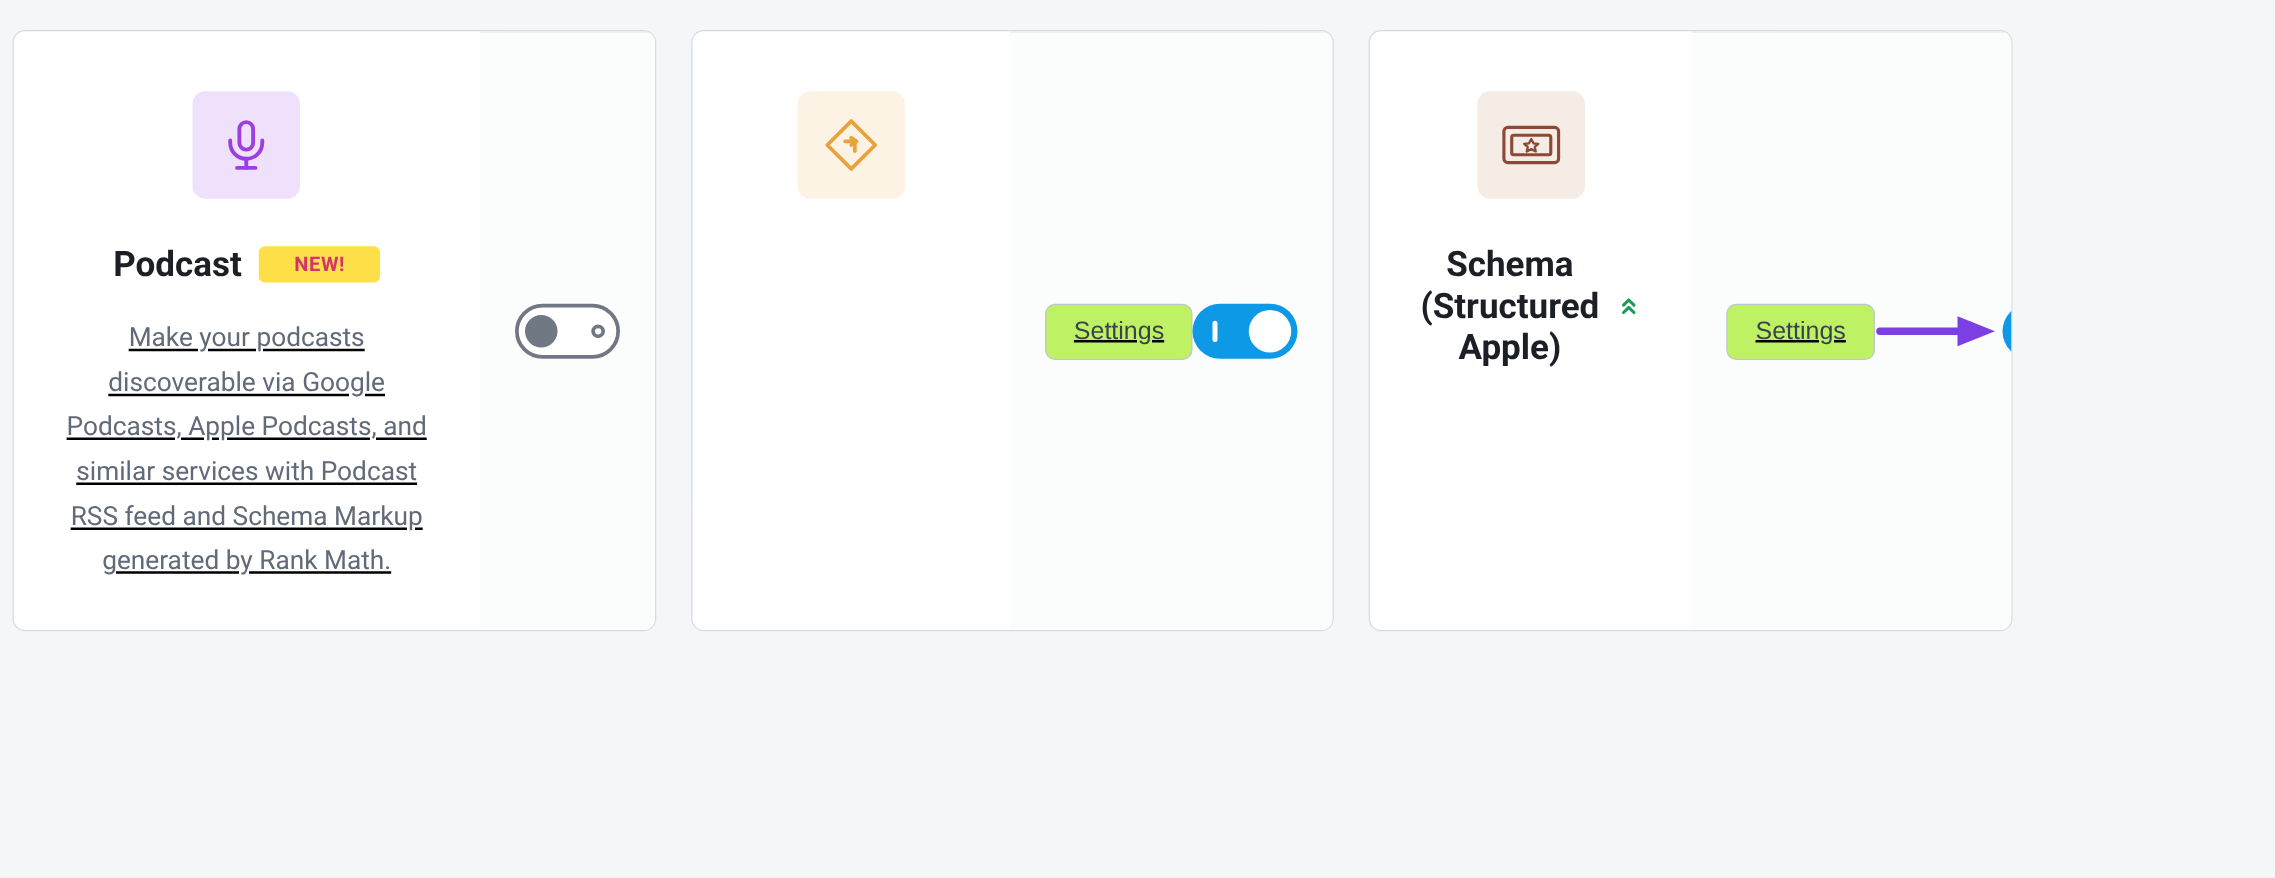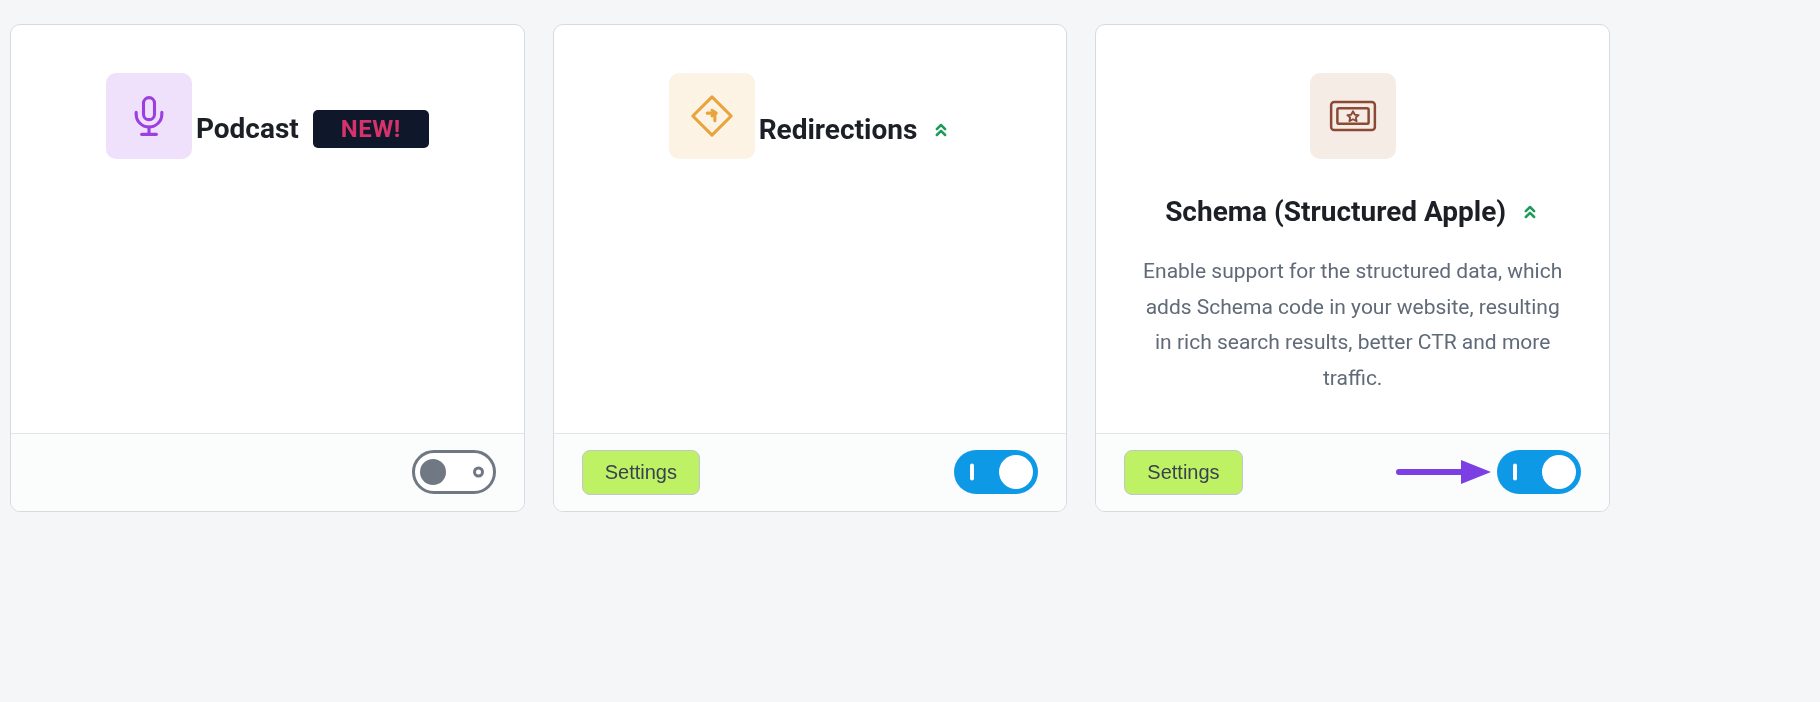--- a/index.html
+++ b/index.html
@@ -13,22 +13,23 @@
       gap: 28px;
       max-width: 1600px;
       margin: 0;
     }
     .card {
       flex: 1;
       background: #fff;
       border: 1px solid #d6dbe0;
       border-radius: 10px;
       display: flex;
-      flex-direction: column;
+      flex-direction: row;
       overflow: hidden;
+      text-decoration: underline;
     }
     .card-body {
       padding: 48px 40px 36px 40px;
       text-align: center;
       flex: 1;
     }
     .icon-tile {
       width: 86px;
       height: 86px;
       border-radius: 10px;
@@ -45,24 +46,24 @@
       align-items: center;
       gap: 14px;
       margin-bottom: 26px;
     }
     .card-title {
       font-size: 28px;
       font-weight: 700;
       color: #1c1f25;
     }
     .badge-new {
-      background: #0f172a;
+      background: #fde047;
       color: #d6336c;
       font-weight: 700;
-      font-size: 24px;
+      font-size: 16px;
       letter-spacing: 0.5px;
       padding: 5px 28px;
       border-radius: 5px;
     }
     .chevrons-icon {
       display: inline-flex;
       align-items: center;
       justify-content: center;
     }
     .card-desc {
@@ -162,47 +163,39 @@
           <rect x="9" y="2" width="6" height="12" rx="3"></rect>
           <path d="M5 10v1a7 7 0 0 0 14 0v-1"></path>
           <line x1="12" y1="18" x2="12" y2="22"></line>
           <line x1="8" y1="22" x2="16" y2="22"></line>
         </svg>
       </div>
       <div class="card-title-row">
         <span class="card-title">Podcast</span>
         <span class="badge-new">NEW!</span>
       </div>
+      <p class="card-desc">Make your podcasts discoverable via Google Podcasts, Apple Podcasts, and similar services with Podcast RSS feed and Schema Markup generated by Rank Math.</p>
     </div>
     <div class="card-footer right-only">
       <div class="toggle-off">
         <span class="knob"></span>
         <span class="dot"></span>
       </div>
     </div>
   </div>
 
   <div class="card">
     <div class="card-body">
       <div class="icon-tile orange">
         <svg width="46" height="46" viewBox="0 0 24 24" fill="none" stroke="#e8a33d" stroke-width="1.6" stroke-linecap="round" stroke-linejoin="round">
           <path d="M12 2 L22 12 L12 22 L2 12 Z"></path>
           <path d="M9.5 10.5 H13.5 V14.5"></path>
           <path d="M12 9 L14.2 10.5 L12 12"></path>
         </svg>
       </div>
-      <div class="card-title-row">
-        <span class="card-title">Redirections</span>
-        <span class="chevrons-icon">
-          <svg width="20" height="22" viewBox="0 0 24 24" fill="none" stroke="#1e9b5a" stroke-width="3" stroke-linecap="round" stroke-linejoin="round">
-            <polyline points="17 11 12 6 7 11"></polyline>
-            <polyline points="17 18 12 13 7 18"></polyline>
-          </svg>
-        </span>
-      </div>
     </div>
     <div class="card-footer">
       <button class="settings-btn">Settings</button>
       <div class="toggle-on">
         <span class="bar"></span>
         <span class="knob"></span>
       </div>
     </div>
   </div>
 
@@ -217,21 +210,20 @@
       </div>
       <div class="card-title-row">
         <span class="card-title">Schema (Structured Apple)</span>
         <span class="chevrons-icon">
           <svg width="20" height="22" viewBox="0 0 24 24" fill="none" stroke="#1e9b5a" stroke-width="3" stroke-linecap="round" stroke-linejoin="round">
             <polyline points="17 11 12 6 7 11"></polyline>
             <polyline points="17 18 12 13 7 18"></polyline>
           </svg>
         </span>
       </div>
-      <p class="card-desc">Enable support for the structured data, which adds Schema code in your website, resulting in rich search results, better CTR and more traffic.</p>
     </div>
     <div class="card-footer">
       <button class="settings-btn">Settings</button>
       <div class="footer-right">
         <span class="arrow-annotation">
           <svg width="96" height="36" viewBox="0 0 96 36">
             <line x1="4" y1="18" x2="70" y2="18" stroke="#7b3fe4" stroke-width="6" stroke-linecap="round"></line>
             <polygon points="66,6 96,18 66,30" fill="#7b3fe4"></polygon>
           </svg>
         </span>

